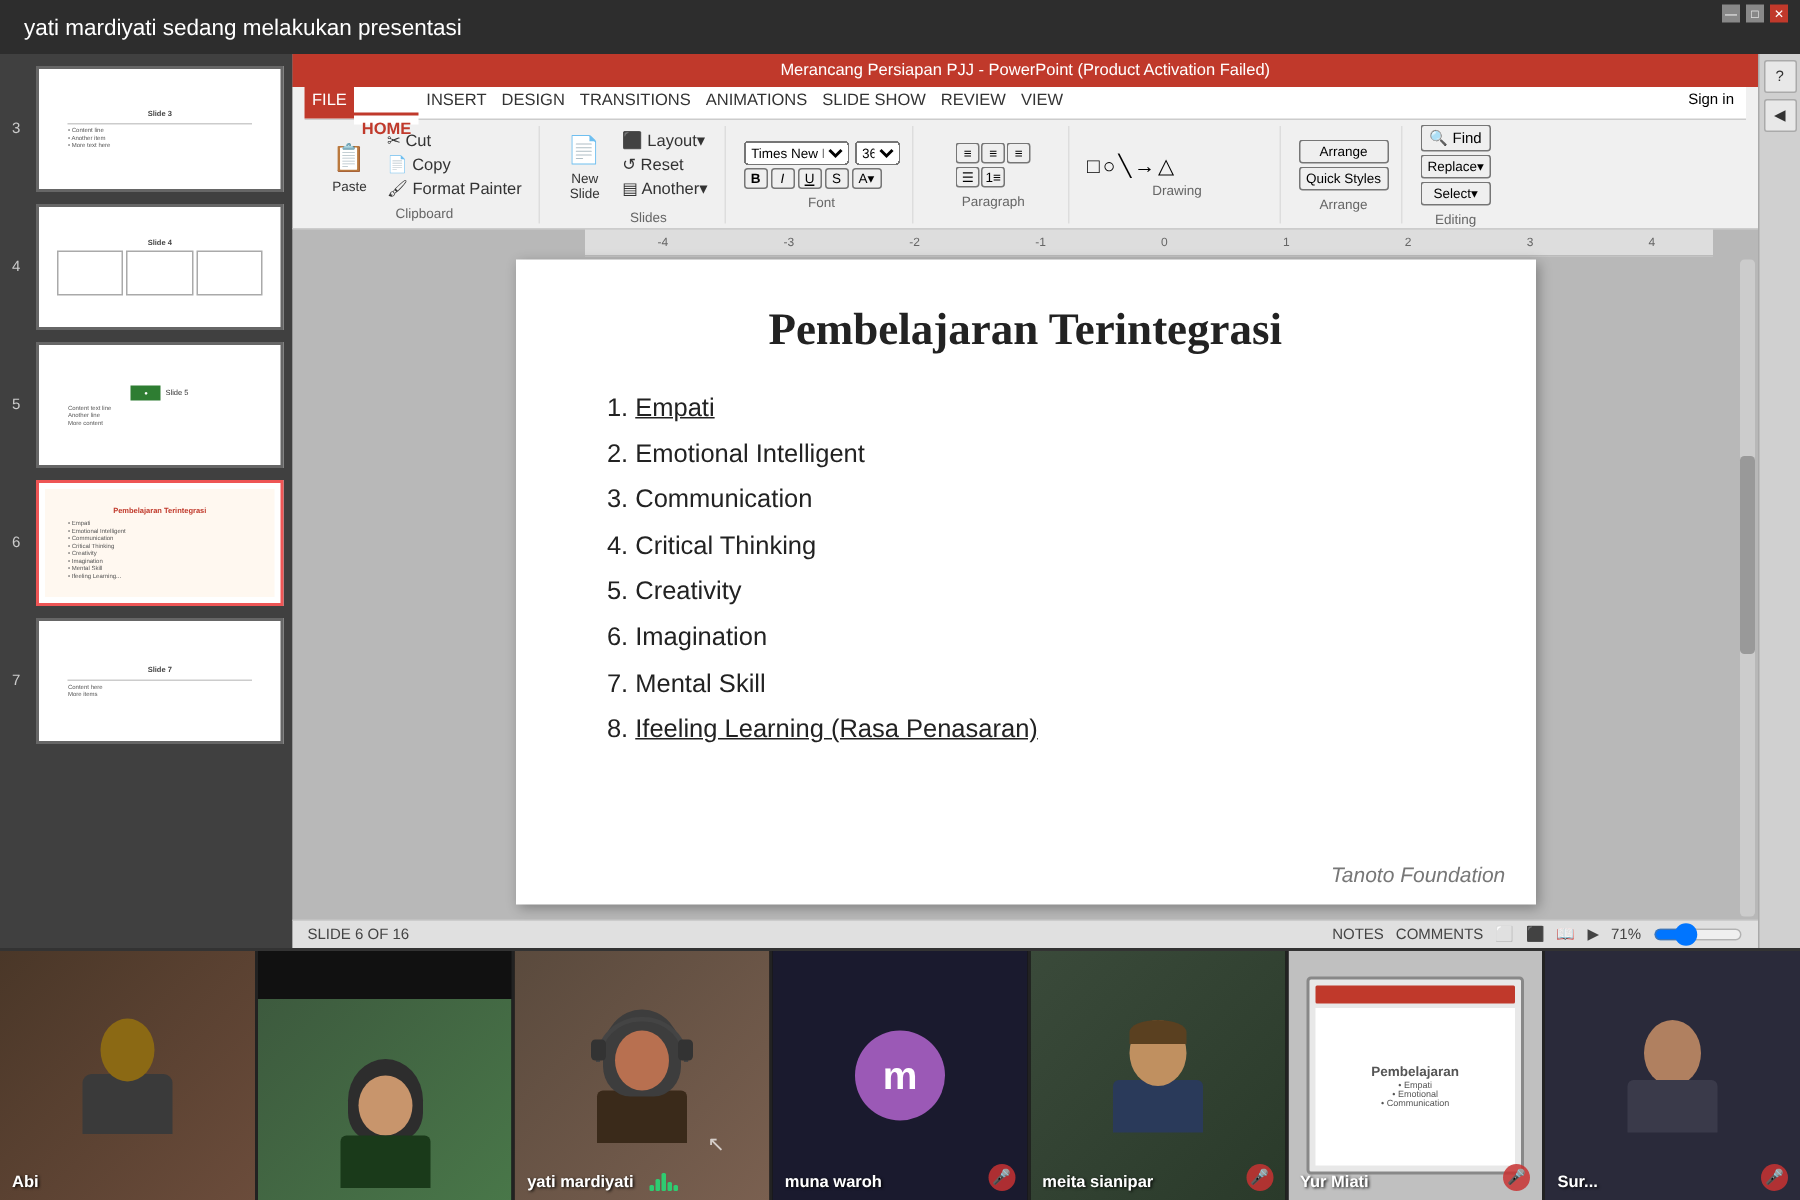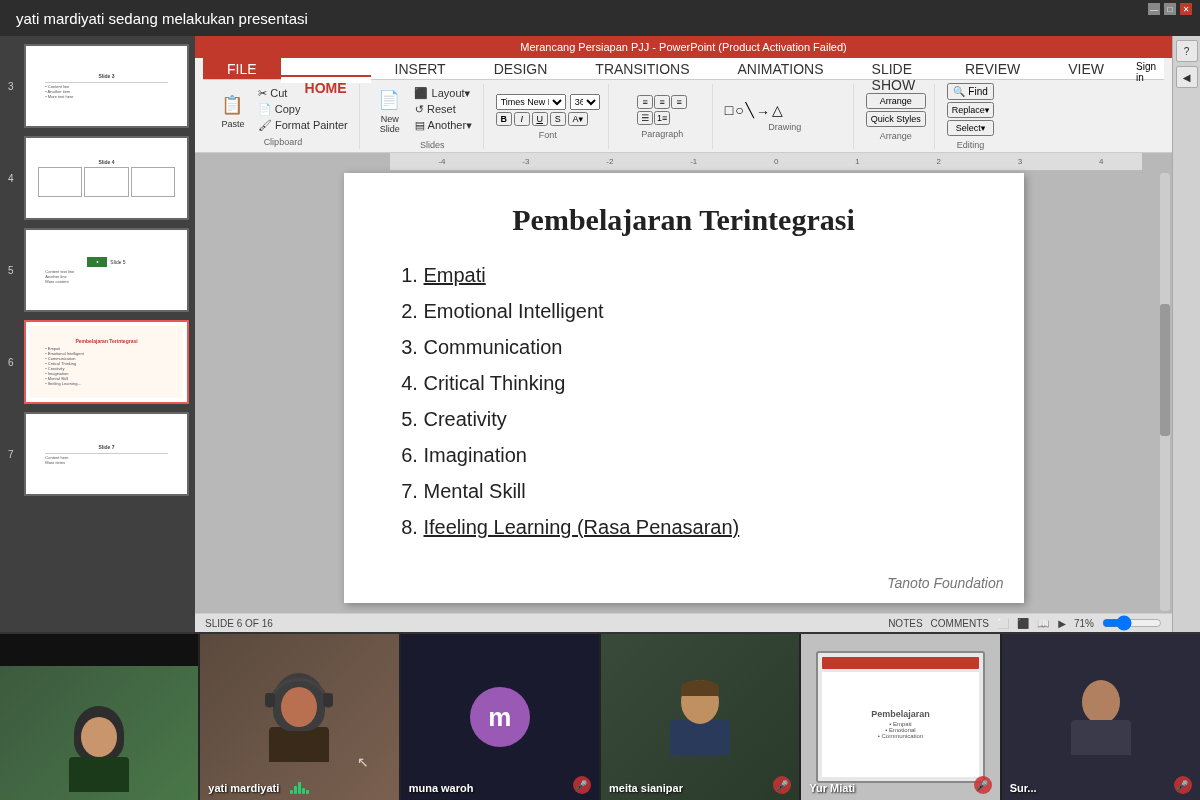--- a/index.html
+++ b/index.html
@@ -110,22 +110,22 @@
       padding: 0 8px;
     }
 
     #ribbon-tabs {
       display: flex;
       background: #fff;
       border-bottom: 1px solid #ccc;
       height: 22px;
     }
     .ribbon-tab {
-      padding: 3px 24px;
-      font-size: 14px;
+      padding: 3px 5px;
+      font-size: 11px;
       cursor: pointer;
       color: #333;
       border: none;
       background: transparent;
     }
     .ribbon-tab.active {
       background: #fff;
       border-top: 2px solid #c0392b;
       color: #c0392b;
       font-weight: bold;
@@ -218,21 +218,21 @@
       color: #222;
       margin-bottom: 20px;
       text-align: center;
       font-family: 'Times New Roman', serif;
     }
 
     #slide-list {
       list-style: decimal;
       padding-left: 30px;
       width: 100%;
-      font-size: 20px;
+      font-size: 17px;
       color: #222;
       line-height: 1.8;
     }
 
     #slide-list li { }
     #slide-list li.underlined { text-decoration: underline; }
 
     #slide-footer {
       position: absolute;
       bottom: 12px;
@@ -686,20 +686,31 @@
 
   <div id="right-toolbar">
     <div class="right-tool-btn">?</div>
     <div class="right-tool-btn">◀</div>
   </div>
 
 </div>
 
 <div id="video-grid">
 
+  <div class="video-cell">
+    <div class="video-bg participant-bg-1" style="width:100%;height:100%;position:relative;">
+      <div class="face-container">
+        <div class="person-art">
+          <div class="person-head" style="background:#8B6914;"></div>
+          <div class="person-body" style="background:#3a3a3a;"></div>
+        </div>
+      </div>
+      <div class="participant-name">Abi</div>
+    </div>
+  </div>
 
   <div class="video-cell">
     <div class="video-bg participant-bg-2" style="width:100%;height:100%;position:relative;margin-top:32px;">
       <div class="face-container">
         <div class="person-art">
 
           <div style="width:50px;height:55px;border-radius:50% 50% 35% 35%;background:#2d2d2d;display:flex;align-items:flex-end;justify-content:center;overflow:hidden;">
             <div style="width:36px;height:40px;border-radius:50%;background:#c8956c;margin-bottom:4px;"></div>
           </div>
           <div style="width:60px;height:35px;background:#1a3a1a;border-radius:4px 4px 0 0;margin-top:-4px;"></div>

